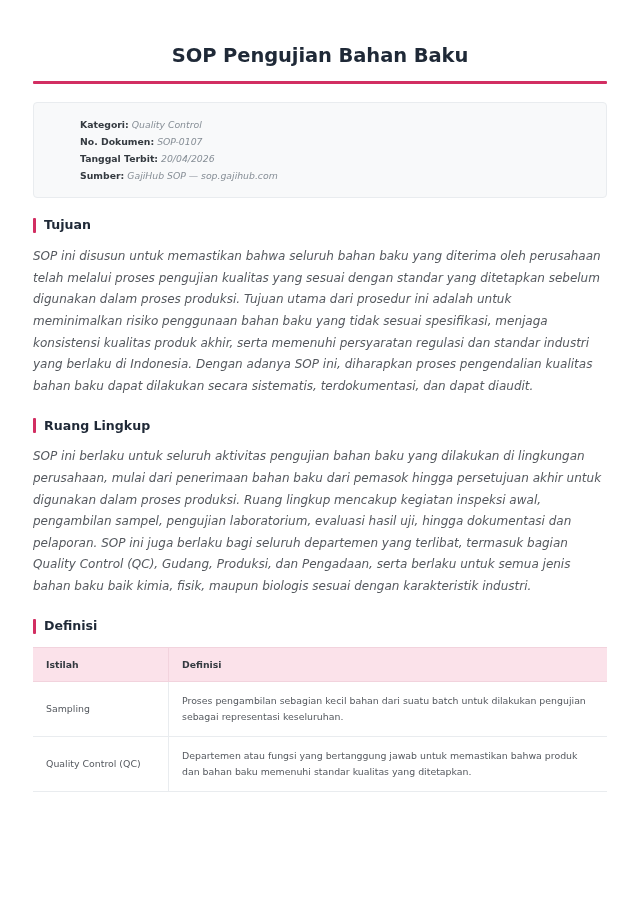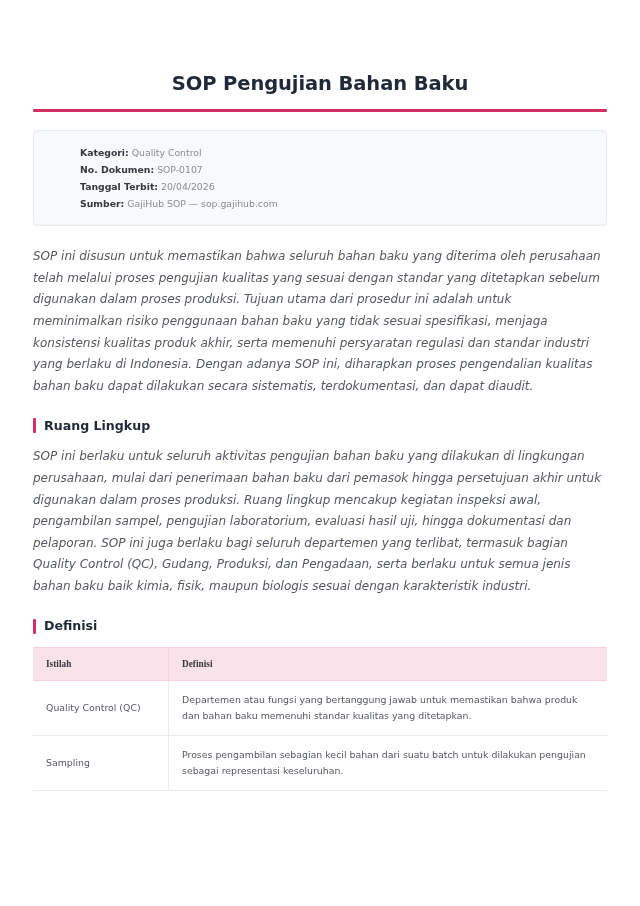--- a/index.html
+++ b/index.html
@@ -12,21 +12,21 @@
     height: 906px;
     font-family: "DejaVu Sans", "Liberation Sans", sans-serif;
     color: #4a4f55;
     overflow: hidden;
   }
 
   .page {
     width: 640px;
     height: 906px;
     box-sizing: border-box;
-    padding: 72px 33px 0 33px;
+    padding: 44px 33px 0 33px;
     background: #ffffff;
   }
 
   
   .doc-title {
     margin: 0;
     padding: 0 0 14px 0;
     font-size: 19.5px;
     font-weight: bold;
     letter-spacing: -0.1px;
@@ -53,21 +53,21 @@
     line-height: 1.05;
     color: #868e96;
     padding: 3.6px 0;
     white-space: nowrap;
   }
   .meta-label {
     font-weight: bold;
     color: #343a40;
     margin-left: 28px;
   }
-  .meta-value { color: #868e96; }
+  .meta-value { color: #868e96; font-style: italic; }
 
   
   .intro {
     font-size: 9.6px;
     line-height: 1.78;
     color: #55595f;
     margin: 0 0 22px 0;
     padding-right: 6px;
   }
 
@@ -112,21 +112,20 @@
     background: #fbe2ea;
     font-size: 9.3px;
     font-weight: bold;
     color: #343a40;
     text-align: left;
     padding: 11px 12px 11px 13px;
     border: 1px solid #f2d3dd;
     border-left: none;
     border-right: none;
     vertical-align: middle;
-    font-family: Liberation Serif, serif;
   }
   .def-table th.col-term { width: 110px; }
   .def-table th.col-def  { border-left: 1px solid #f2d3dd; }
   .def-table td {
     font-size: 9.4px;
     line-height: 1.72;
     color: #55595f;
     padding: 11px 13px 11px 13px;
     border-bottom: 1px solid #e9ecef;
     vertical-align: middle;
@@ -158,20 +157,24 @@
       <span class="meta-value">20/04/2026</span>
     </div>
     <div class="meta-row">
       <span class="meta-label">Sumber:</span>
       <span class="meta-value">GajiHub SOP — sop.gajihub.com</span>
     </div>
   </div>
 
 
   <div class="section">
+    <div class="section-head">
+      <span class="accent-bar"></span>
+      <span class="section-title">Tujuan</span>
+    </div>
     <p class="section-body">SOP ini disusun untuk memastikan bahwa seluruh bahan baku yang diterima oleh perusahaan telah melalui proses pengujian kualitas yang sesuai dengan standar yang ditetapkan sebelum digunakan dalam proses produksi. Tujuan utama dari prosedur ini adalah untuk meminimalkan risiko penggunaan bahan baku yang tidak sesuai spesifikasi, menjaga konsistensi kualitas produk akhir, serta memenuhi persyaratan regulasi dan standar industri yang berlaku di Indonesia. Dengan adanya SOP ini, diharapkan proses pengendalian kualitas bahan baku dapat dilakukan secara sistematis, terdokumentasi, dan dapat diaudit.</p>
   </div>
 
   <div class="section">
     <div class="section-head">
       <span class="accent-bar"></span>
       <span class="section-title">Ruang Lingkup</span>
     </div>
     <p class="section-body">SOP ini berlaku untuk seluruh aktivitas pengujian bahan baku yang dilakukan di lingkungan perusahaan, mulai dari penerimaan bahan baku dari pemasok hingga persetujuan akhir untuk digunakan dalam proses produksi. Ruang lingkup mencakup kegiatan inspeksi awal, pengambilan sampel, pengujian laboratorium, evaluasi hasil uji, hingga dokumentasi dan pelaporan. SOP ini juga berlaku bagi seluruh departemen yang terlibat, termasuk bagian Quality Control (QC), Gudang, Produksi, dan Pengadaan, serta berlaku untuk semua jenis bahan baku baik kimia, fisik, maupun biologis sesuai dengan karakteristik industri.</p>
   </div>
@@ -184,24 +187,24 @@
 
     <table class="def-table">
       <thead>
         <tr>
           <th class="col-term">Istilah</th>
           <th class="col-def">Definisi</th>
         </tr>
       </thead>
       <tbody>
         <tr>
+          <td class="term">Sampling</td>
+          <td>Proses pengambilan sebagian kecil bahan dari suatu batch untuk dilakukan pengujian sebagai representasi keseluruhan.</td>
+        </tr>
+        <tr>
           <td class="term">Quality Control (QC)</td>
           <td>Departemen atau fungsi yang bertanggung jawab untuk memastikan bahwa produk dan bahan baku memenuhi standar kualitas yang ditetapkan.</td>
         </tr>
-        <tr>
-          <td class="term">Sampling</td>
-          <td>Proses pengambilan sebagian kecil bahan dari suatu batch untuk dilakukan pengujian sebagai representasi keseluruhan.</td>
-        </tr>
       </tbody>
     </table>
   </div>
 
 </div>
 
 </body></html>

